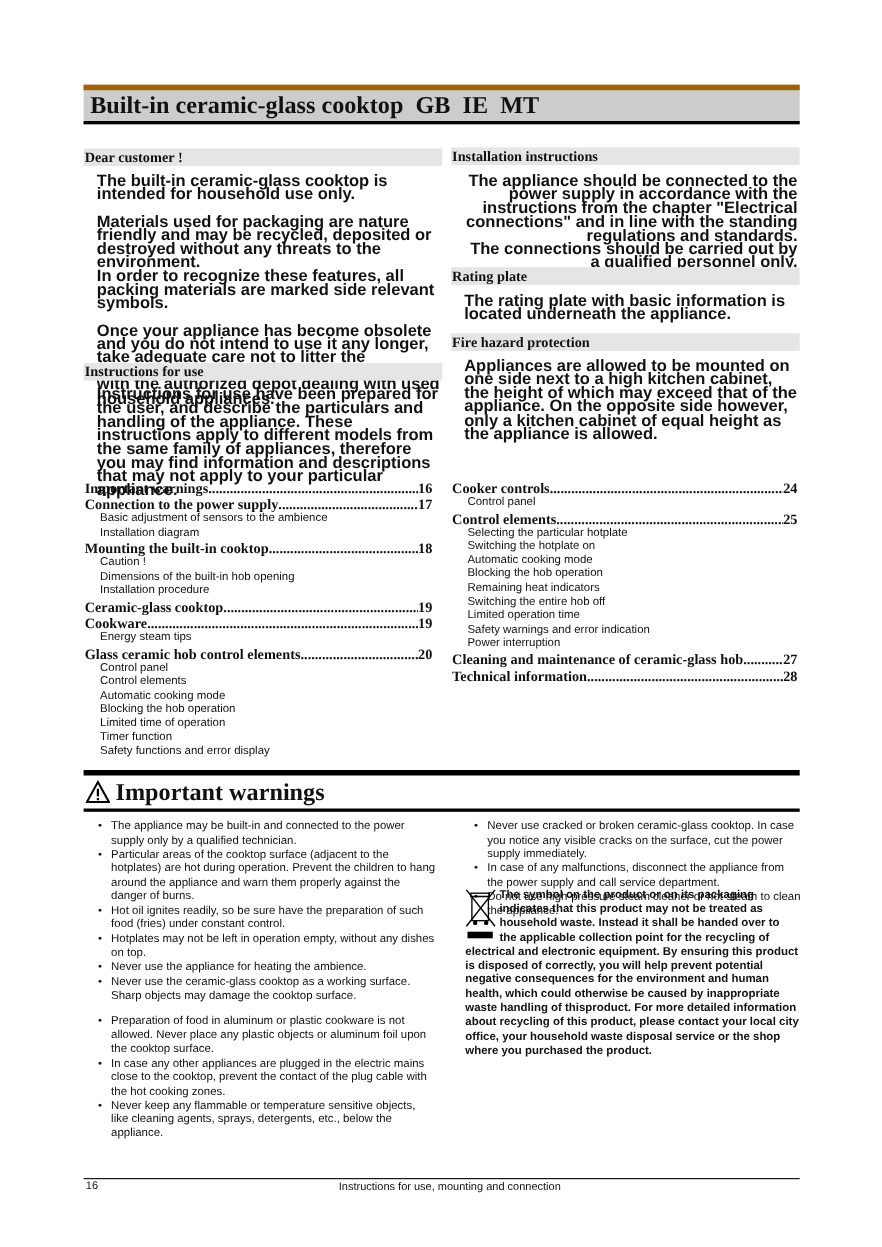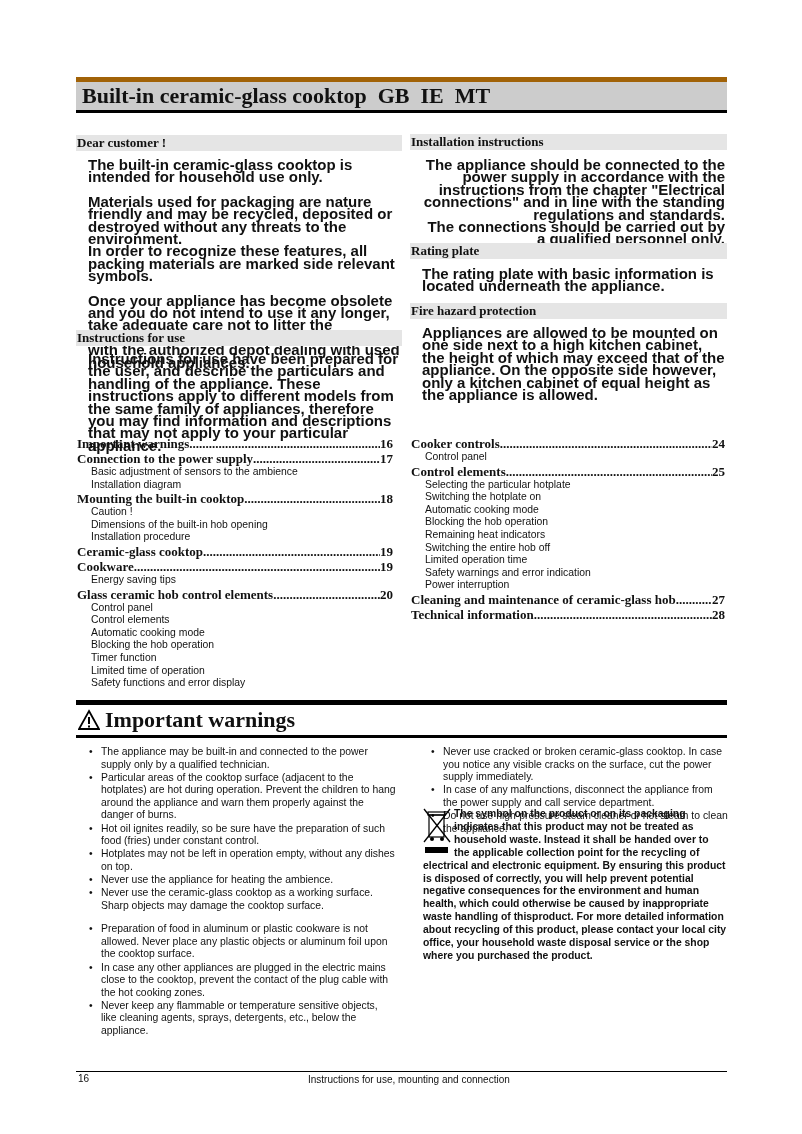--- a/index.html
+++ b/index.html
@@ -134,32 +134,32 @@
     <div class="toc-main">
       <span class="t">Ceramic-glass cooktop </span>
       <span class="dots"></span>
       <span class="pg">19</span>
     </div>
     <div class="toc-main">
       <span class="t">Cookware </span>
       <span class="dots"></span>
       <span class="pg">19</span>
     </div>
-    <div class="toc-sub">Energy saving tips</div>
+    <div class="toc-sub">Energy steam tips</div>
     <div class="toc-main">
       <span class="t">Glass ceramic hob control elements </span>
       <span class="dots"></span>
       <span class="pg"> 20</span>
     </div>
     <div class="toc-sub">Control panel</div>
     <div class="toc-sub">Control elements</div>
     <div class="toc-sub">Automatic cooking mode</div>
     <div class="toc-sub">Blocking the hob operation</div>
+    <div class="toc-sub">Limited time of operation</div>
     <div class="toc-sub">Timer function</div>
-    <div class="toc-sub">Limited time of operation</div>
     <div class="toc-sub">Safety functions and error display</div>
   </div>
 <div class="toc" id="toc-right" style="left:411px; top:436px; width:314px;">
     <div class="toc-main">
       <span class="t">Cooker controls </span>
       <span class="dots"></span>
       <span class="pg">24</span>
     </div>
     <div class="toc-sub">Control panel</div>
     <div class="toc-main">

